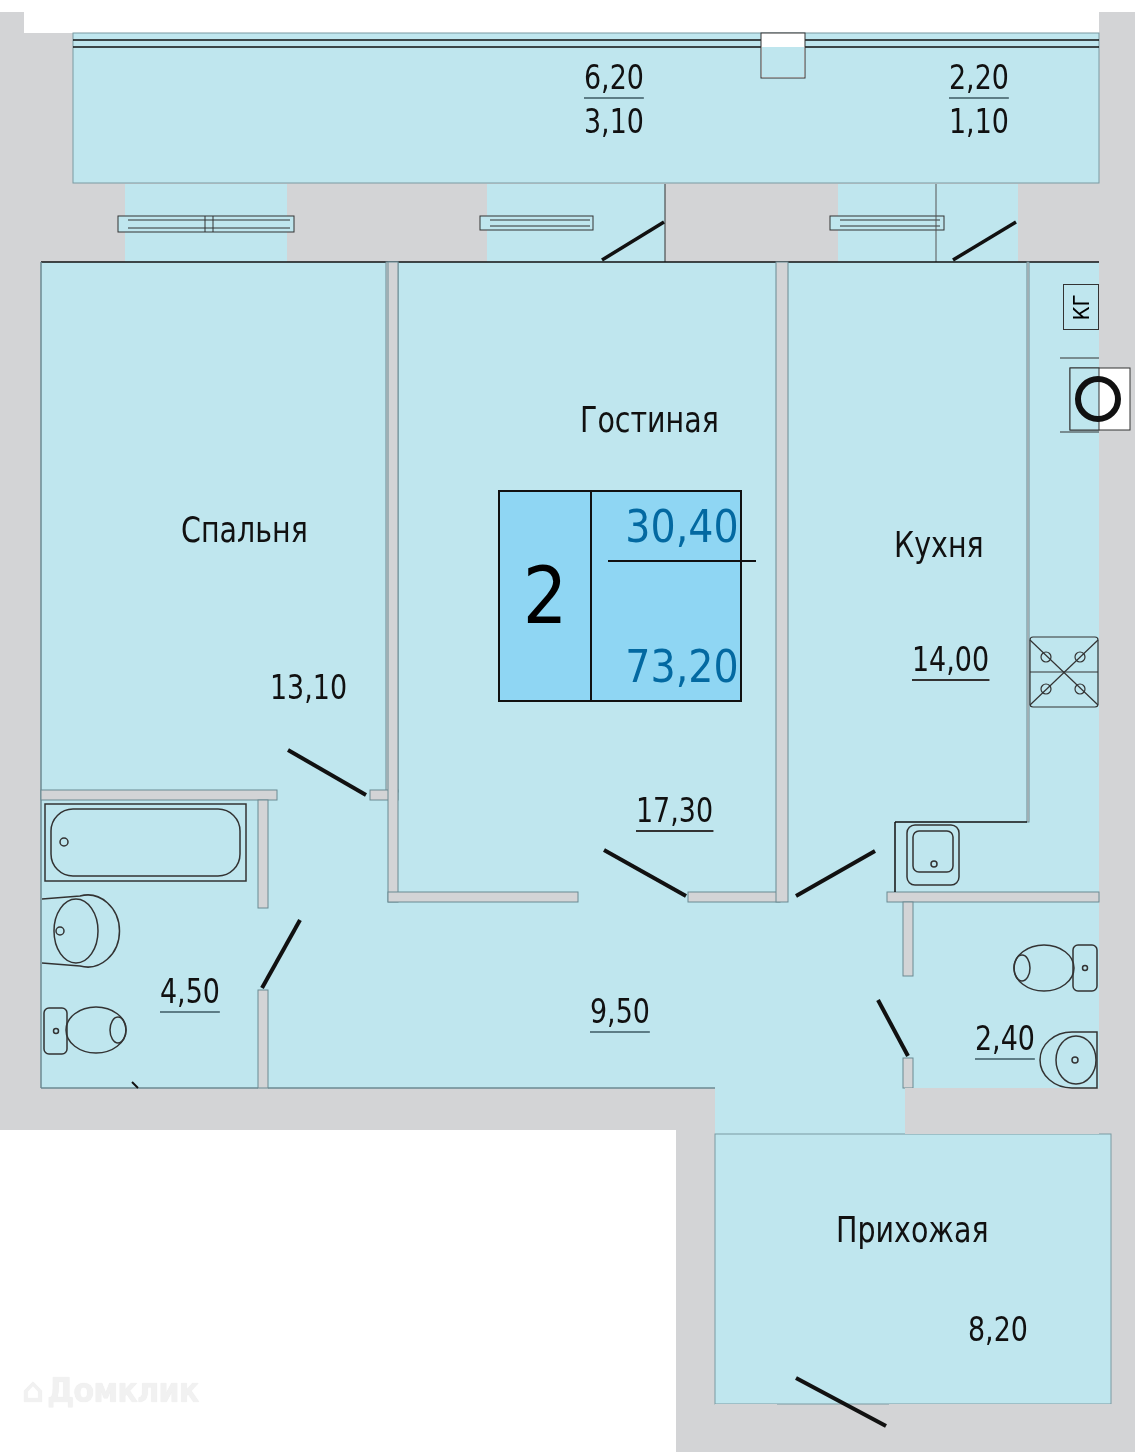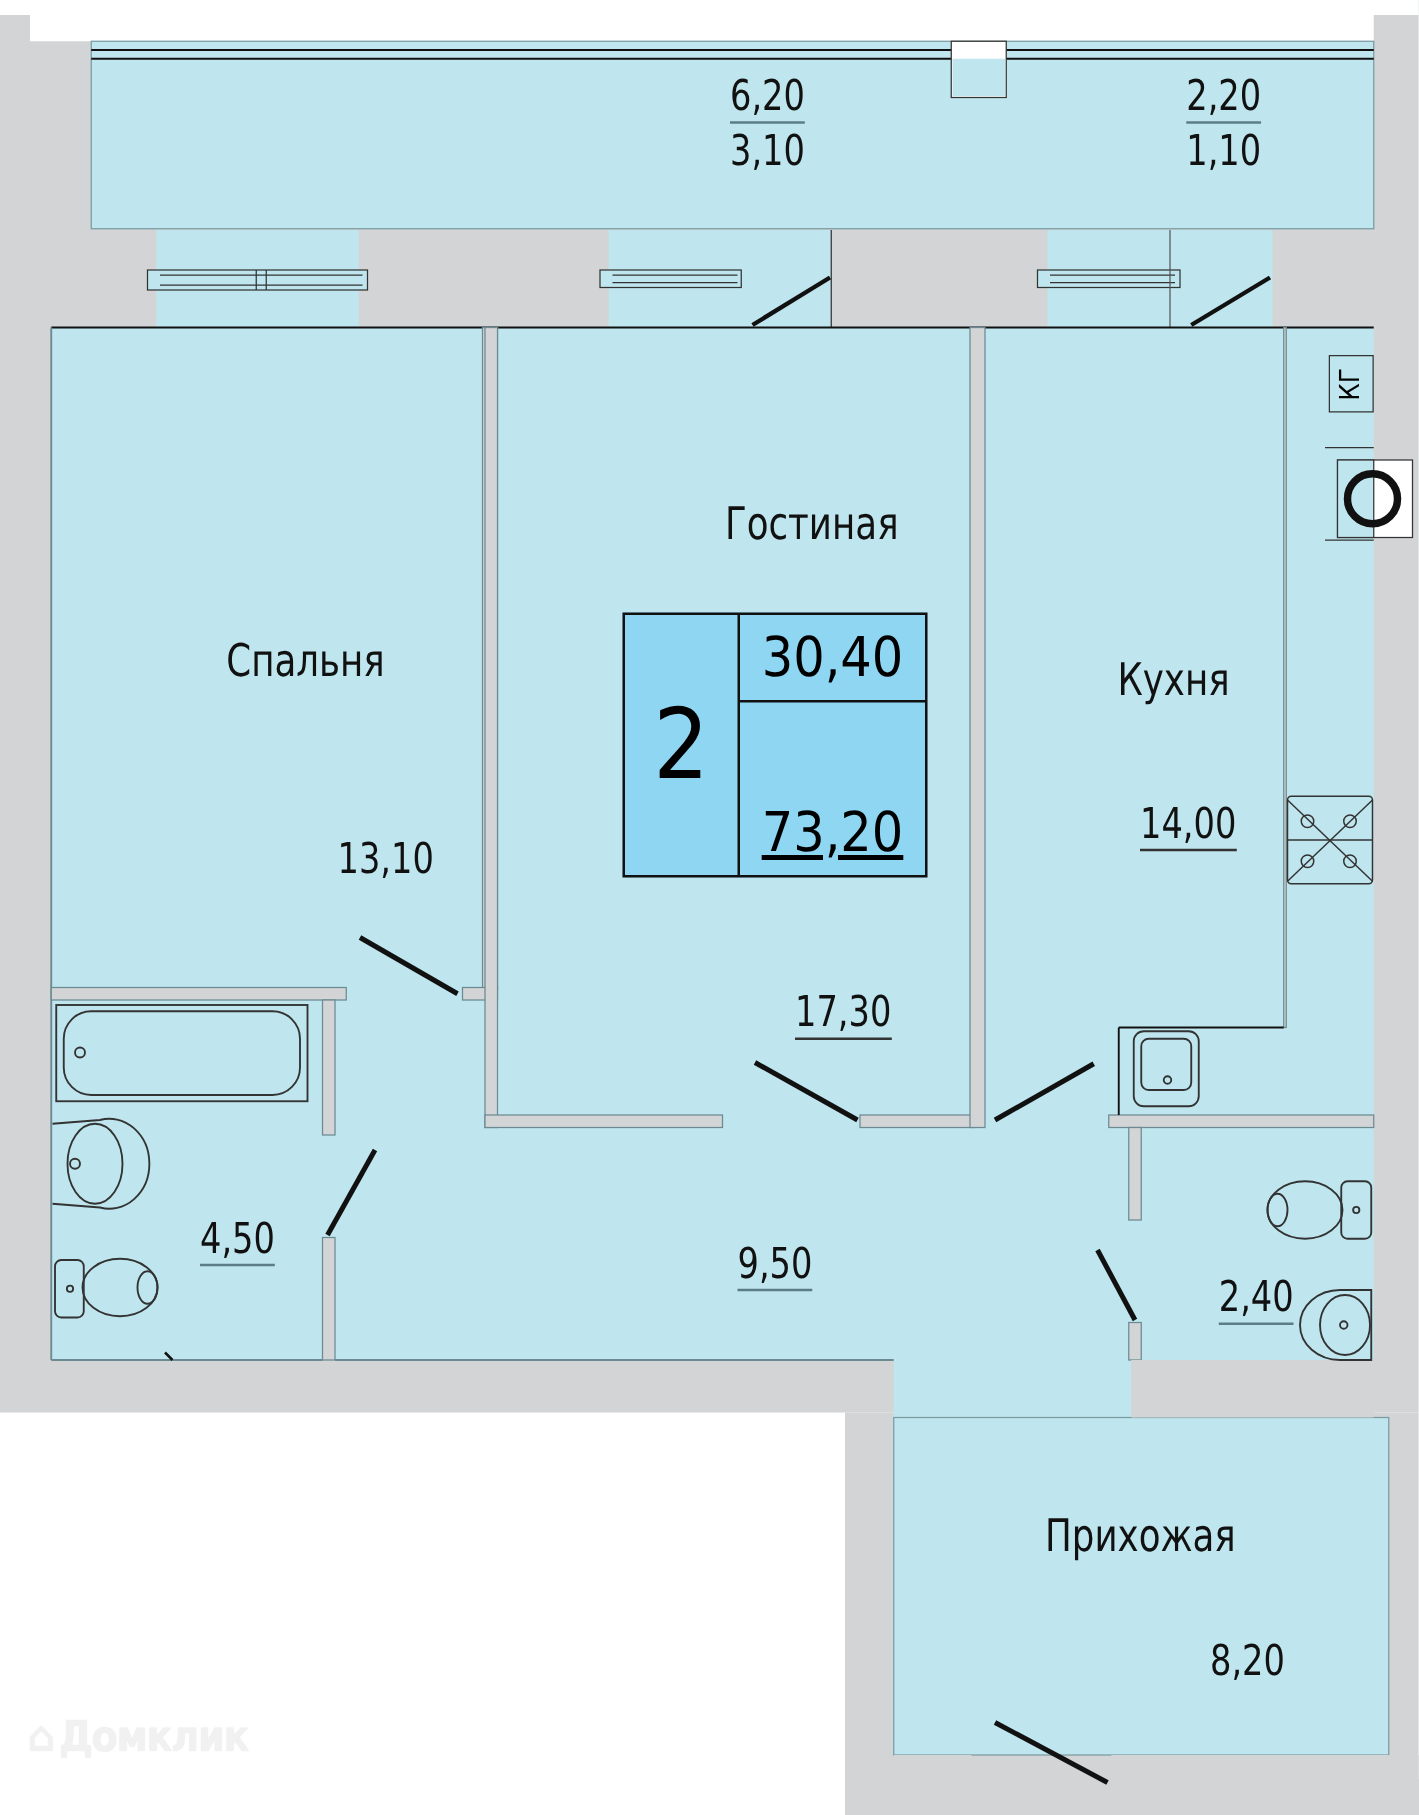--- a/index.html
+++ b/index.html
@@ -5,24 +5,24 @@
   html,body{margin:0;padding:0;background:#ffffff;}
   body{width:1135px;height:1452px;position:relative;overflow:hidden;font-family:"DejaVu Sans Condensed","DejaVu Sans",sans-serif;}
   #plan{position:absolute;left:0;top:0;width:1135px;height:1452px;}
   .lbl{position:absolute;color:#111;font-family:"DejaVu Sans","Liberation Sans",sans-serif;font-stretch:condensed;white-space:nowrap;line-height:1;}
   .room-name{font-size:36px;transform:scaleX(0.88);transform-origin:left top;}
   .area{font-size:34px;transform:scaleX(0.88);transform-origin:left top;}
   .area.u{border-bottom:2px solid #5d7d86;padding-bottom:3px;}
   .area.ul{border-bottom:2px solid #333;padding-bottom:3px;}
   .sumbox{position:absolute;left:498px;top:490px;width:244px;height:212px;background:#8fd6f3;border:2px solid #111;box-sizing:border-box;}
   .sumbox .rooms{position:absolute;left:0;top:0;width:92px;height:100%;border-right:2px solid #111;box-sizing:border-box;font-size:78px;display:flex;align-items:center;justify-content:center;color:#000;}
-  .sumbox .cell{position:absolute;left:92px;width:148px;font-size:44px;display:flex;align-items:center;justify-content:center;color:#000000;box-sizing:border-box;}
+  .sumbox .cell{position:absolute;left:108px;width:148px;font-size:44px;display:flex;align-items:center;justify-content:center;color:#0369a1;box-sizing:border-box;}
   .sumbox .c1{top:0;height:70px;border-bottom:2px solid #111;}
   .sumbox .c2{top:70px;height:70px;border-bottom:2px solid #111;}
-  .sumbox .c3{top:140px;height:68px;text-decoration:underline;}
+  .sumbox .c3{top:140px;height:68px;}
   .kg{position:absolute;left:1063px;top:284px;width:36px;height:46px;border:1px solid #333;box-sizing:border-box;display:flex;align-items:center;justify-content:center;font-size:22px;background:#bfe6ee;}
   .kg span{transform:rotate(-90deg);display:inline-block;}
   .watermark{position:absolute;left:22px;top:1370px;font-size:34px;color:#f1f1f1;font-weight:bold;letter-spacing:-1px;display:flex;align-items:center;gap:4px;text-shadow:0 0 1px #e6e6e6;}
 </style>
 </head>
 <body>
 
 <svg id="plan" viewBox="0 0 1135 1452" xmlns="http://www.w3.org/2000/svg">
 
   <g>

